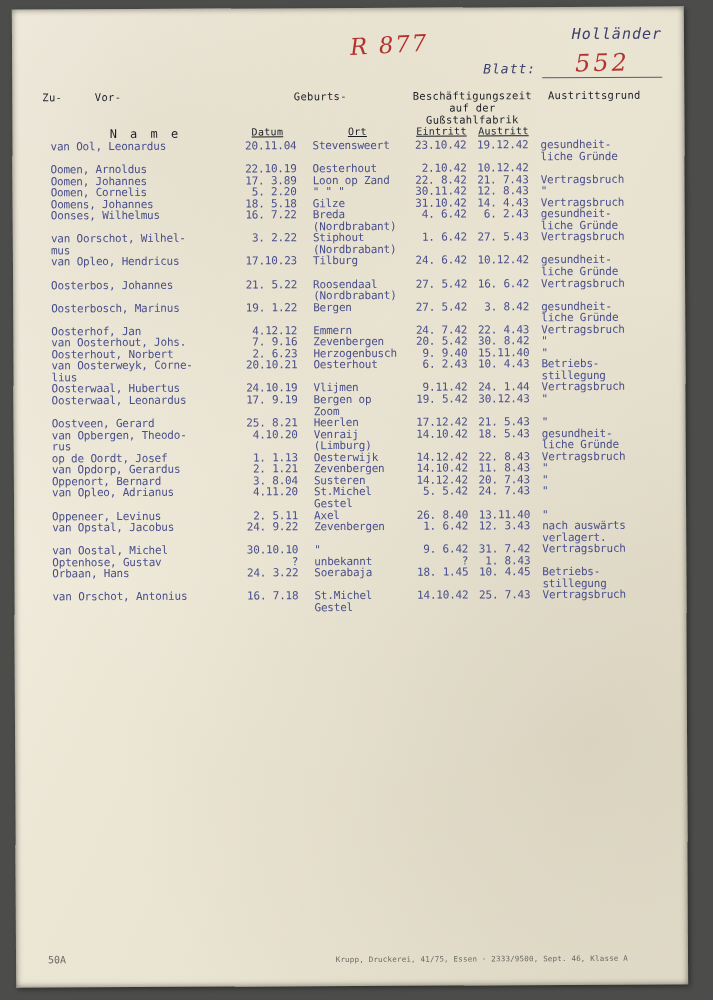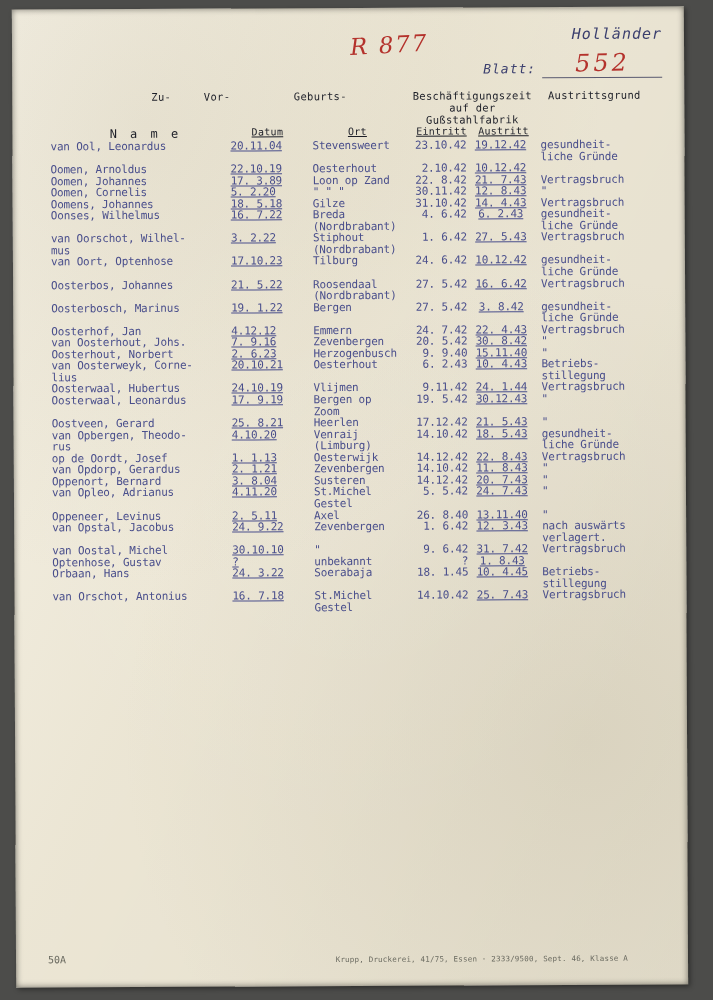--- a/index.html
+++ b/index.html
@@ -115,21 +115,21 @@
     letter-spacing: 0.3px;
   }
   .hd-pad { padding: 3px 2px 4px 2px; }
   .hd-sub {
     border-top: 1.1px solid #22242e;
     font-size: 10px;
     padding-top: 2px;
     padding-bottom: 3px;
   }
   .hd-name-zu {
-    text-align: right;
+    text-align: left;
     padding-left: 22px;
   }
   .hd-name-big {
     letter-spacing: 3px;
     font-size: 12px;
     padding-left: 18px;
     display: inline-block;
   }
   .hd-vor {
     display: inline-block;
@@ -139,24 +139,24 @@
   tbody td {
     font-family: "DejaVu Sans Mono", monospace;
     font-size: 11px;
     color: #4a4f8c;
     line-height: 1.05;
     padding: 6px 4px 6px 4px;
     white-space: pre-line;
     letter-spacing: -0.2px;
   }
   tbody td.c-name { padding-left: 8px; }
-  tbody td.c-date { padding-right: 8px; text-decoration: underline; }
+  tbody td.c-date { text-align: right; padding-right: 8px; }
   tbody td.c-ort  { padding-left: 8px; }
   tbody td.c-ein  { text-align: right; padding-right: 6px; }
-  tbody td.c-aus  { text-align: center; padding-right: 6px; text-decoration: underline; }
+  tbody td.c-aus  { text-align: right; padding-right: 6px; }
   tbody td.c-grund { padding-left: 6px; }
   
   .foot-left {
     position: absolute;
     left: 32px;
     bottom: 22px;
     font-family: "DejaVu Sans Mono", monospace;
     font-size: 10px;
     color: #6a6a60;
   }
@@ -276,21 +276,21 @@
             <td class="c-name">van Oorschot, Wilhel-
                 mus</td>
             <td class="c-date vline">3. 2.22</td>
             <td class="c-ort vline">Stiphout
 (Nordbrabant)</td>
             <td class="c-ein vline">1. 6.42</td>
             <td class="c-aus vline">27. 5.43</td>
             <td class="c-grund vline">Vertragsbruch</td>
           </tr>
           <tr>
-            <td class="c-name">van Oort, Optenhose</td>
+            <td class="c-name">van Opleo, Hendricus</td>
             <td class="c-date vline">17.10.23</td>
             <td class="c-ort vline">Tilburg</td>
             <td class="c-ein vline">24. 6.42</td>
             <td class="c-aus vline">10.12.42</td>
             <td class="c-grund vline">gesundheit-
 liche Gründe</td>
           </tr>
           <tr>
             <td class="c-name">Oosterbos, Johannes</td>
             <td class="c-date vline">21. 5.22</td>

